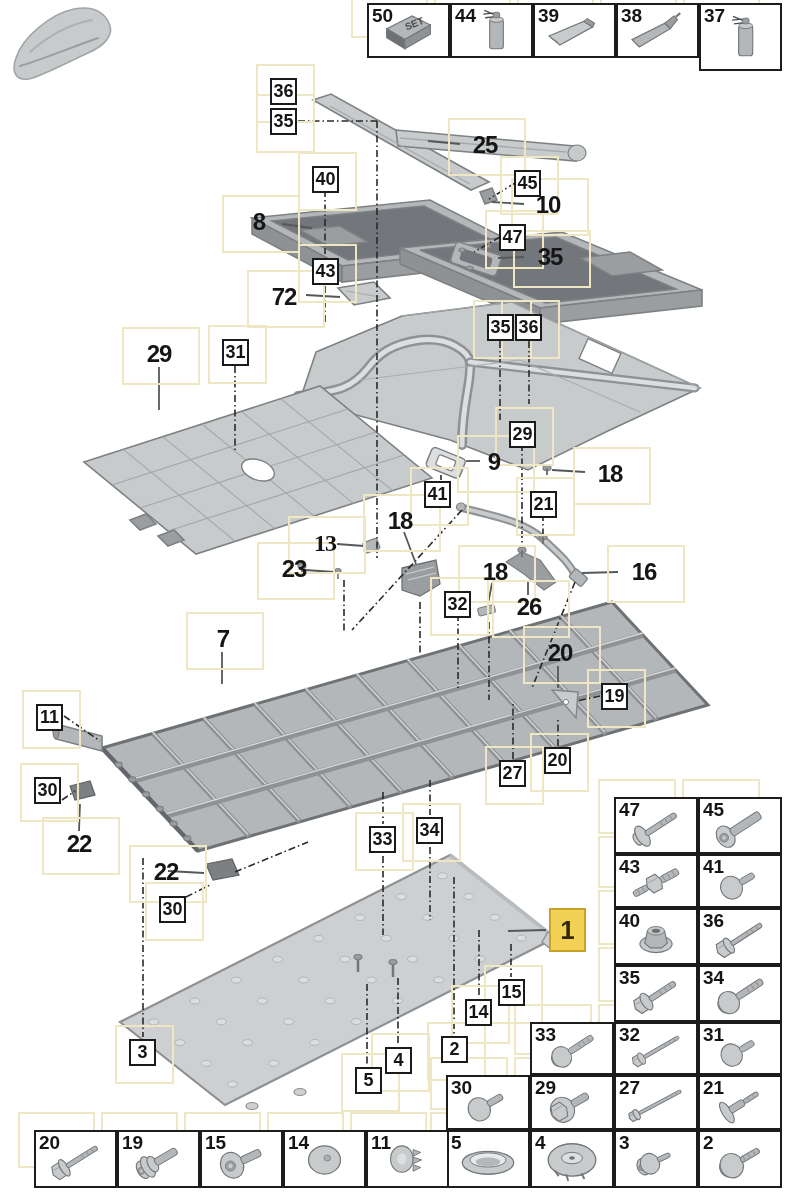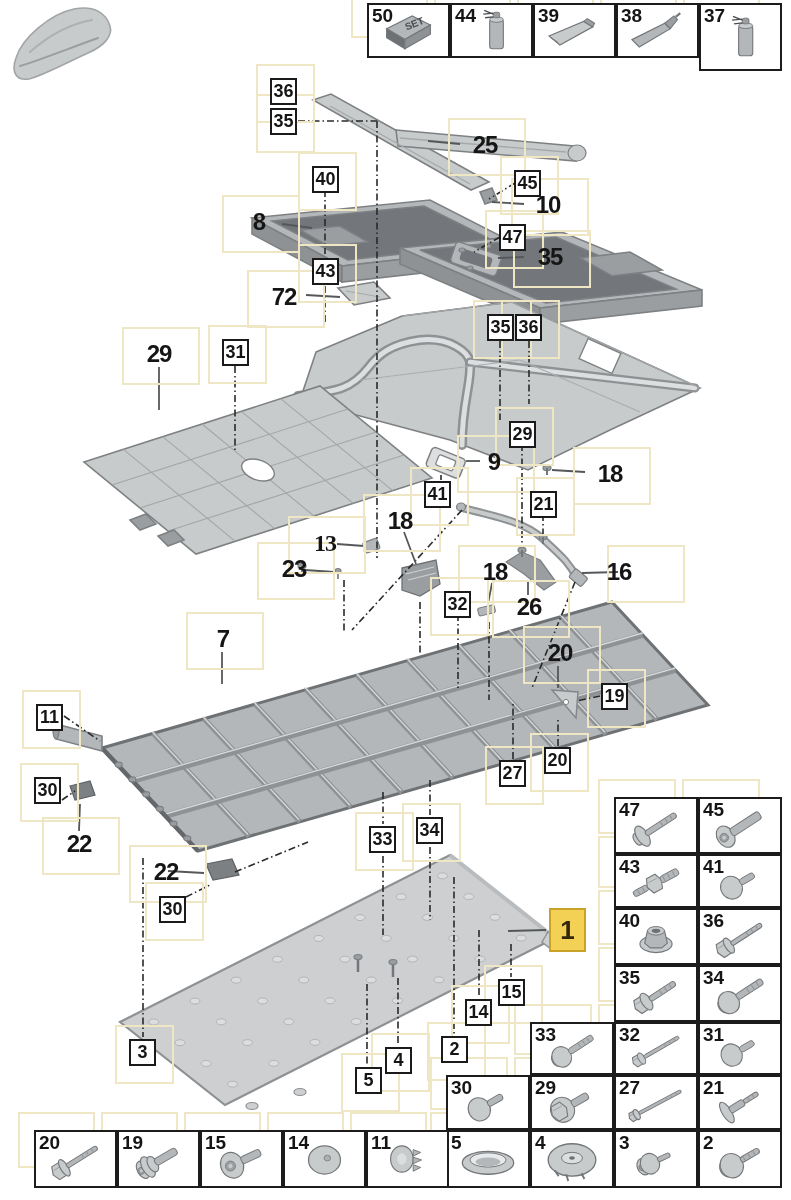--- a/index.html
+++ b/index.html
@@ -813,21 +813,21 @@
       </div>
       <div class="halo" style="left: 458px; top: 545px; width: 74px; height: 54px;"></div>
       <div class="callout" style="left: 472px; top: 559px; width: 46px; height: 26px;">
         <div class="plain">18</div>
       </div>
       <div class="halo" style="left: 492px; top: 580px; width: 74px; height: 54px;"></div>
       <div class="callout" style="left: 506px; top: 594px; width: 46px; height: 26px;">
         <div class="plain">26</div>
       </div>
       <div class="halo" style="left: 607px; top: 545px; width: 74px; height: 54px;"></div>
-      <div class="callout" style="left: 596px; top: 559px; width: 46px; height: 26px;">
+      <div class="callout" style="left: 621px; top: 559px; width: 46px; height: 26px;">
         <div class="plain">16</div>
       </div>
       <div class="halo" style="left: 186px; top: 612px; width: 74px; height: 54px;"></div>
       <div class="callout" style="left: 200px; top: 626px; width: 46px; height: 26px;">
         <div class="plain">7</div>
       </div>
       <div class="halo" style="left: 523px; top: 626px; width: 74px; height: 54px;"></div>
       <div class="callout" style="left: 537px; top: 640px; width: 46px; height: 26px;">
         <div class="plain">20</div>
       </div>

